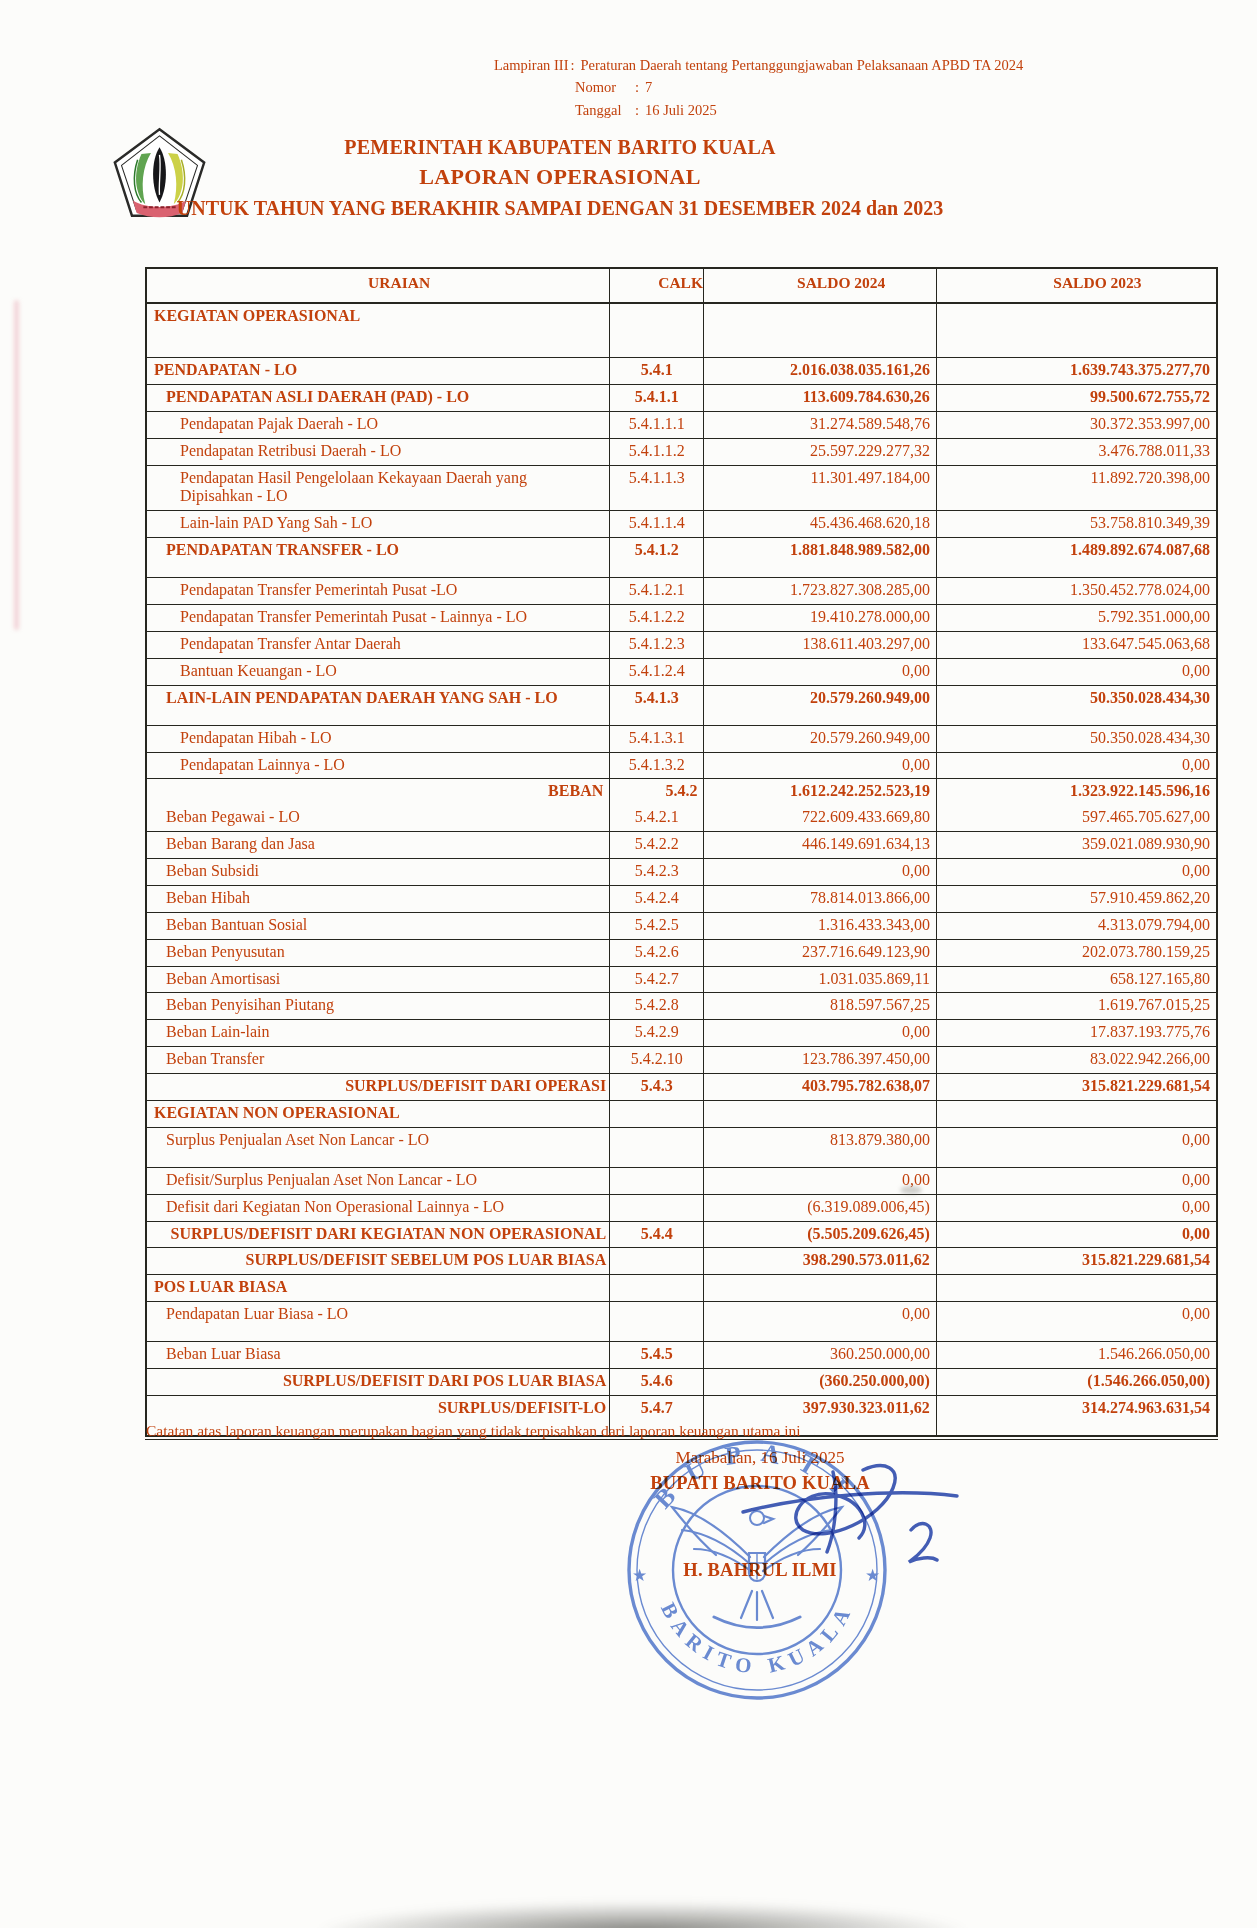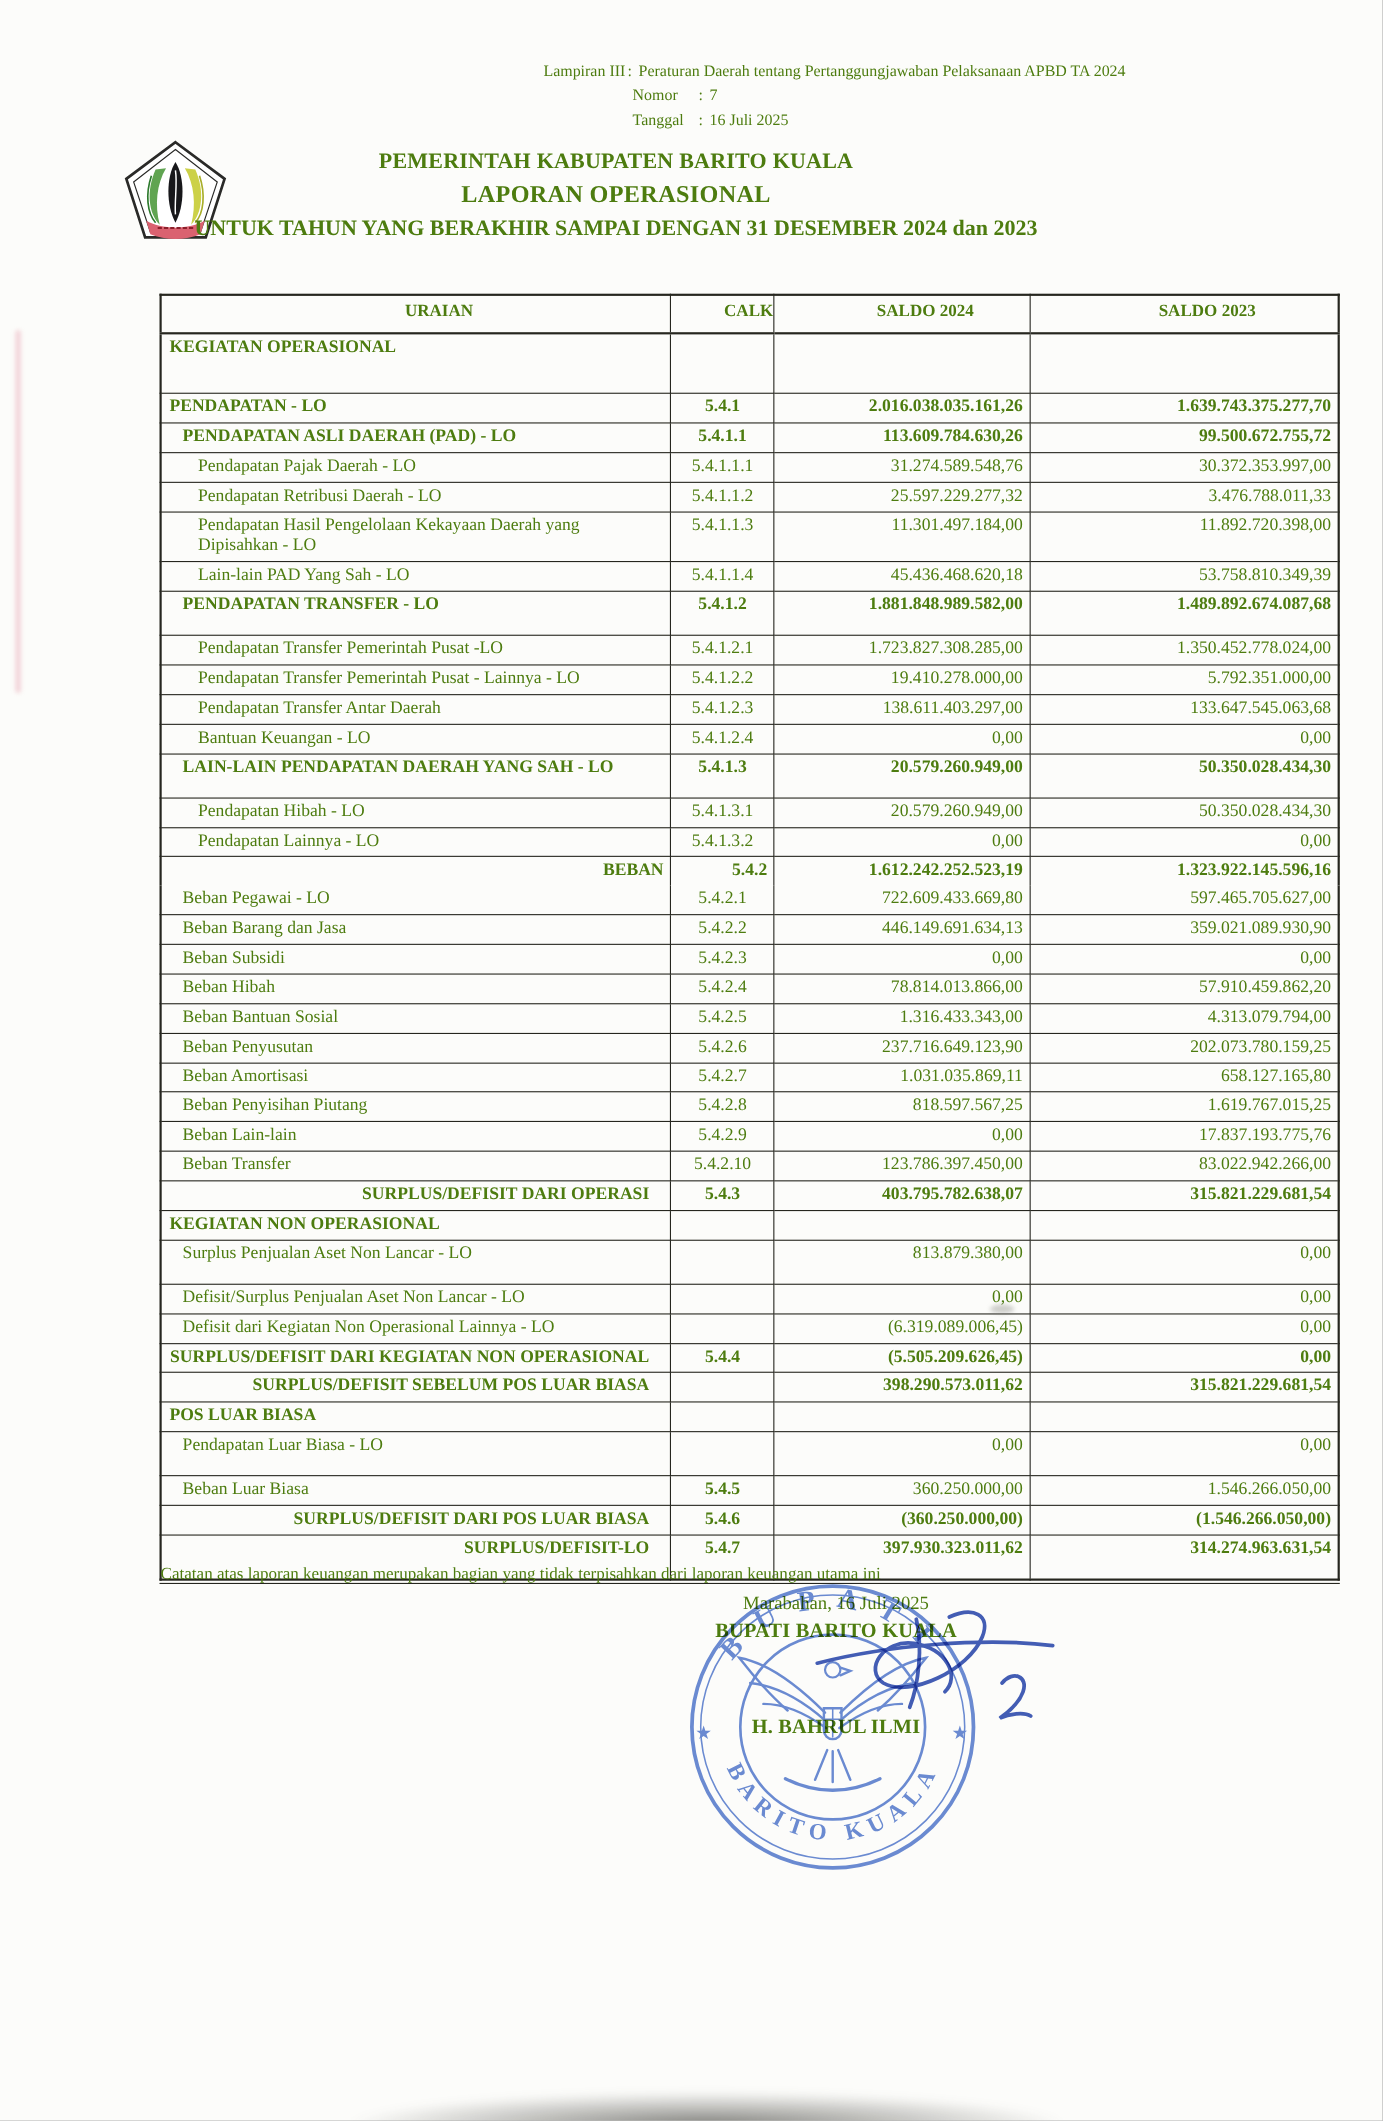--- a/index.html
+++ b/index.html
@@ -2,21 +2,21 @@
 <html><head>
 <meta charset="utf-8">
 <style>
   html,body{margin:0;padding:0;background:#9a9a9a;}
   .page{
     position:relative;
     width:1257px;height:1928px;
     margin:0 auto;
     background:#fcfcfa;
     font-family:"Liberation Serif", serif;
-    color:#4d7c0f;
+    color:#c2410c;
     overflow:hidden;
   }
   
   .lampiran{position:absolute;left:494px;top:54px;font-size:14.5px;line-height:1.55;white-space:nowrap;}
   .lampiran .row2{margin-left:81px;}
   .lamp-label{display:inline-block;min-width:58px;}
   .lamp-sep{display:inline-block;padding:0 6px 0 2px;}
   
   .logo{position:absolute;left:112px;top:127px;width:95px;height:92px;}
   
@@ -39,21 +39,21 @@
     font-weight:bold;text-align:center;font-size:15.5px;
     height:24px;padding-top:5px;border-bottom-width:2.2px;padding-left:48px;
   }
   td.c-calk{text-align:center;}
   td.c-num{text-align:right;padding-right:7px;}
   tr.bold td{font-weight:bold;}
   tr.calk-bold td.c-calk{font-weight:bold;}
   tr.ind0 td.c-label{padding-left:7px;}
   tr.ind1 td.c-label{padding-left:19px;}
   tr.ind2 td.c-label{padding-left:33px;}
-  tr.right td.c-label{text-align:right;padding-right:19px;font-weight:bold;}
+  tr.right td.c-label{text-align:right;padding-right:3px;font-weight:bold;}
   tr.sz-tall td{height:46px;}
   tr.sz-md td{height:32px;}
   tr.nbb td{border-bottom-style:hidden;text-align:right;}
   
   .note{position:absolute;left:146px;top:1422px;font-size:15.5px;}
   
   .sig-block{position:absolute;left:555px;top:1448px;width:410px;text-align:center;}
   .sig-date{font-size:17px;}
   .sig-title{font-size:18.5px;font-weight:bold;margin-top:5px;letter-spacing:.2px;}
   .sig-name{font-size:18.5px;font-weight:bold;margin-top:66px;letter-spacing:.2px;}

